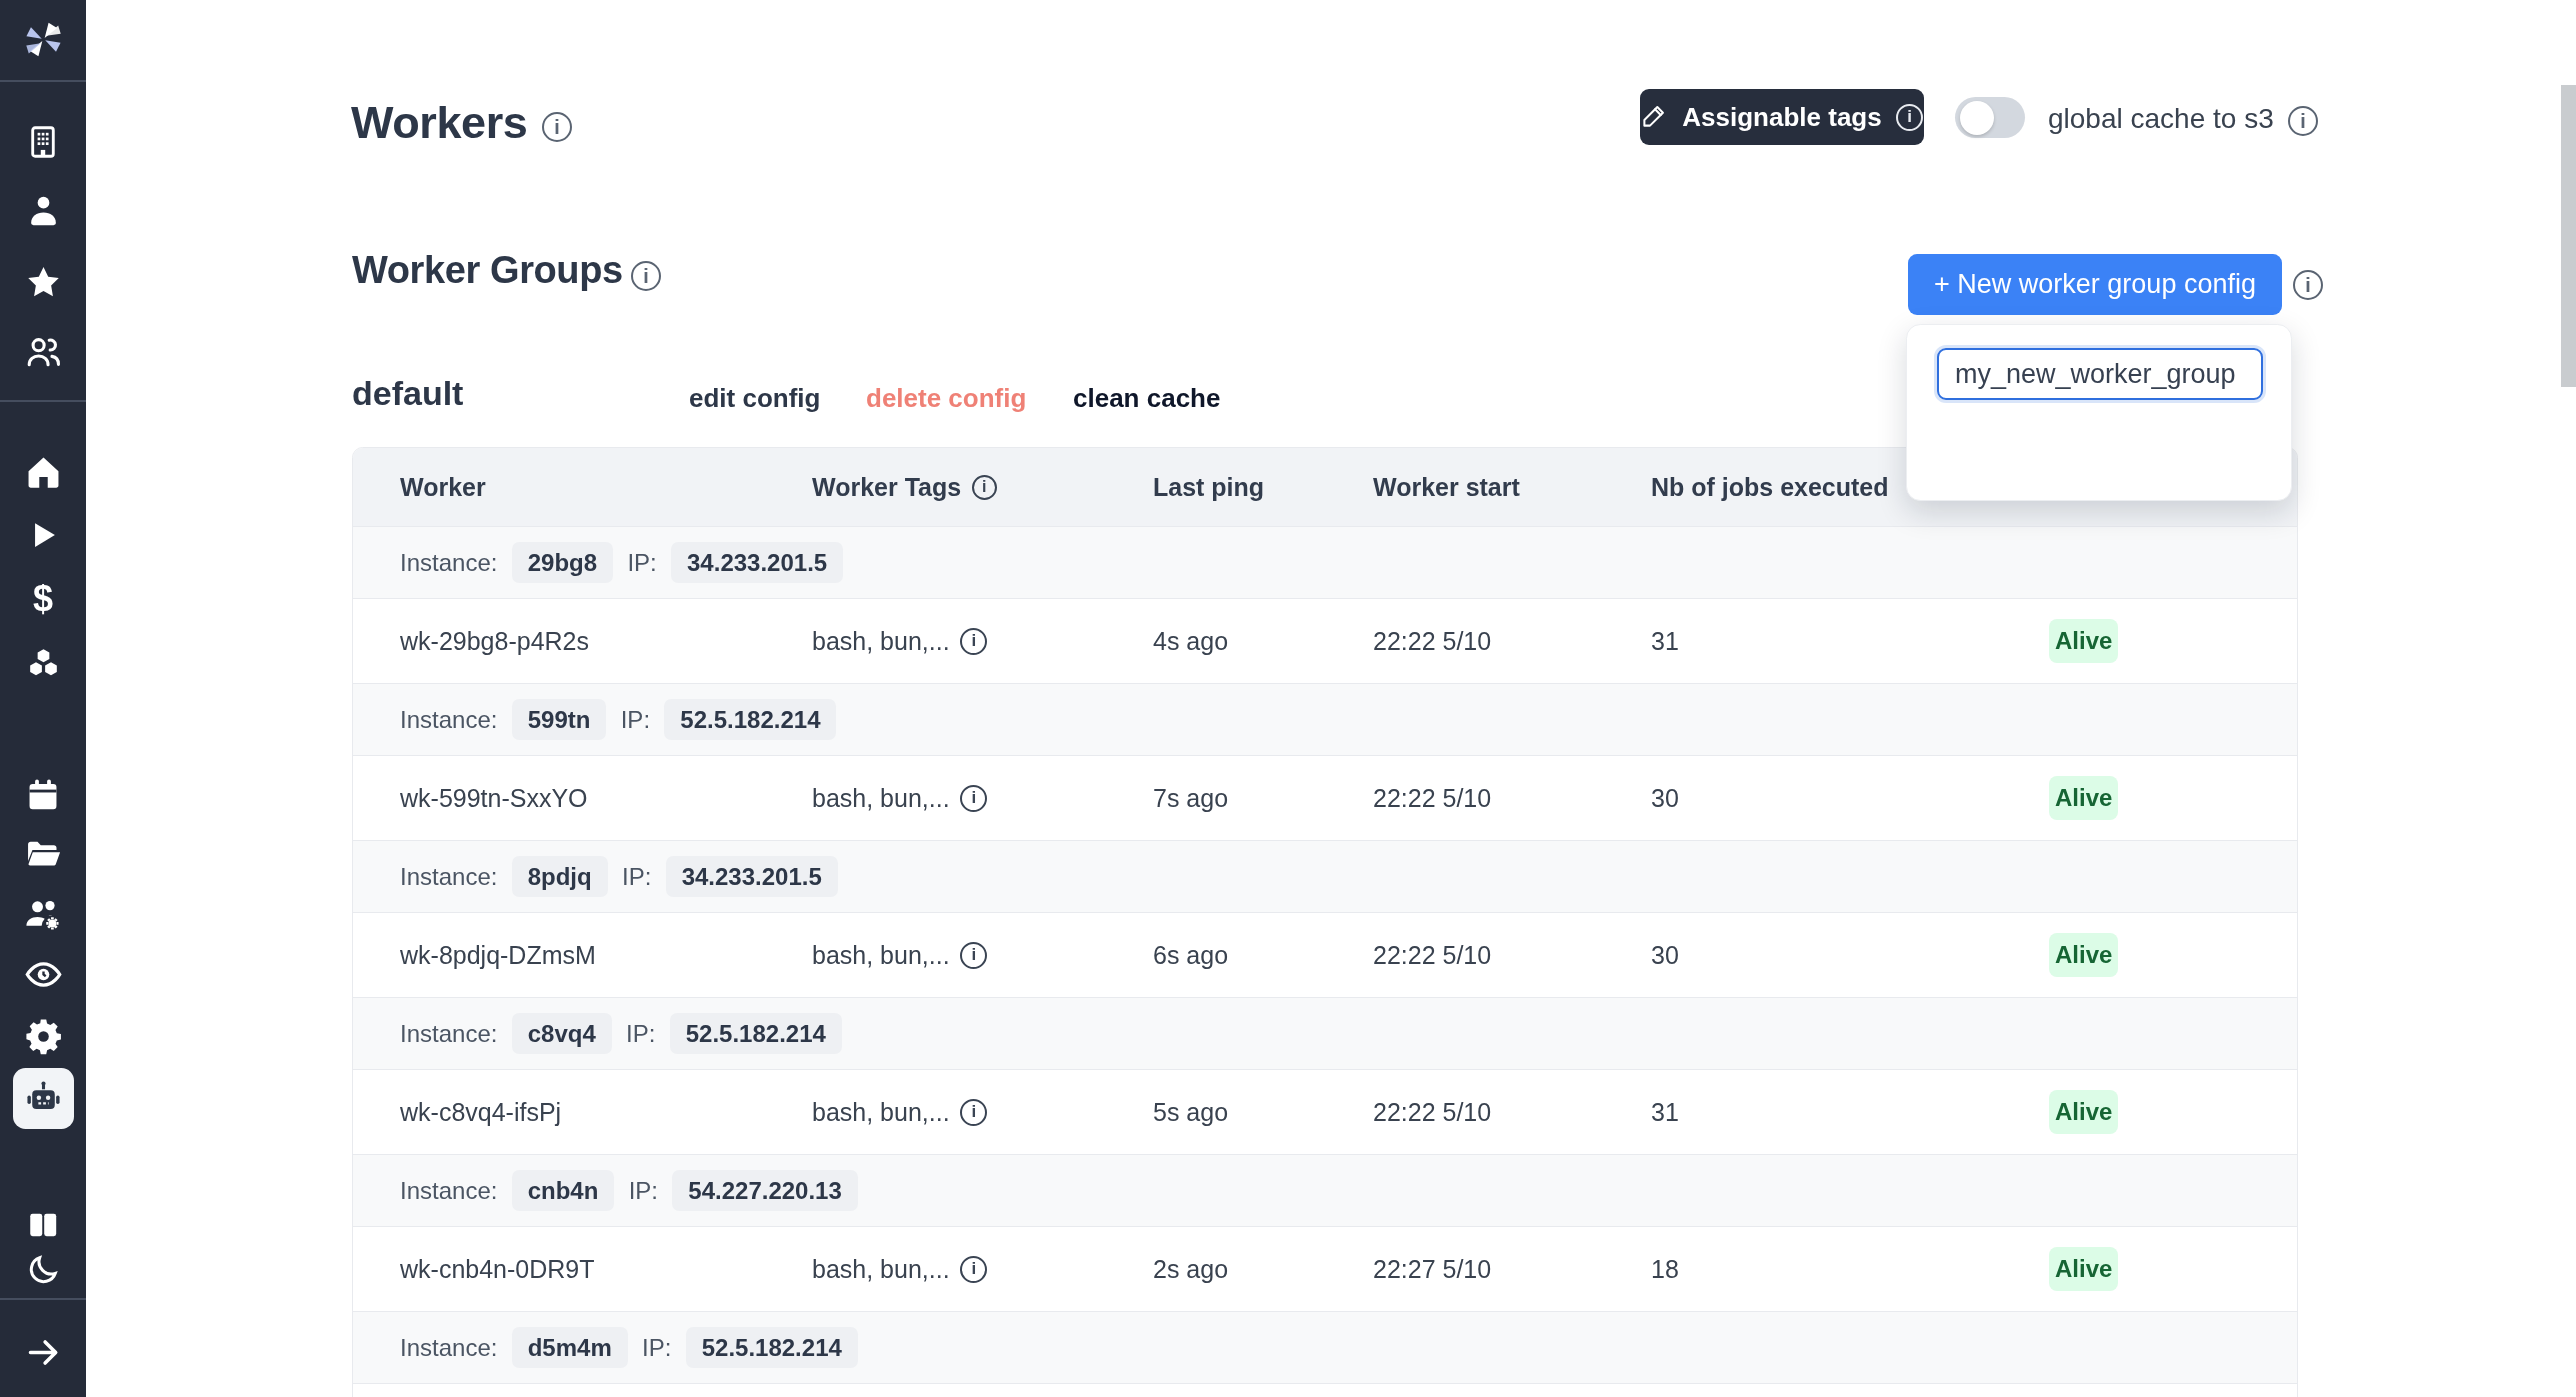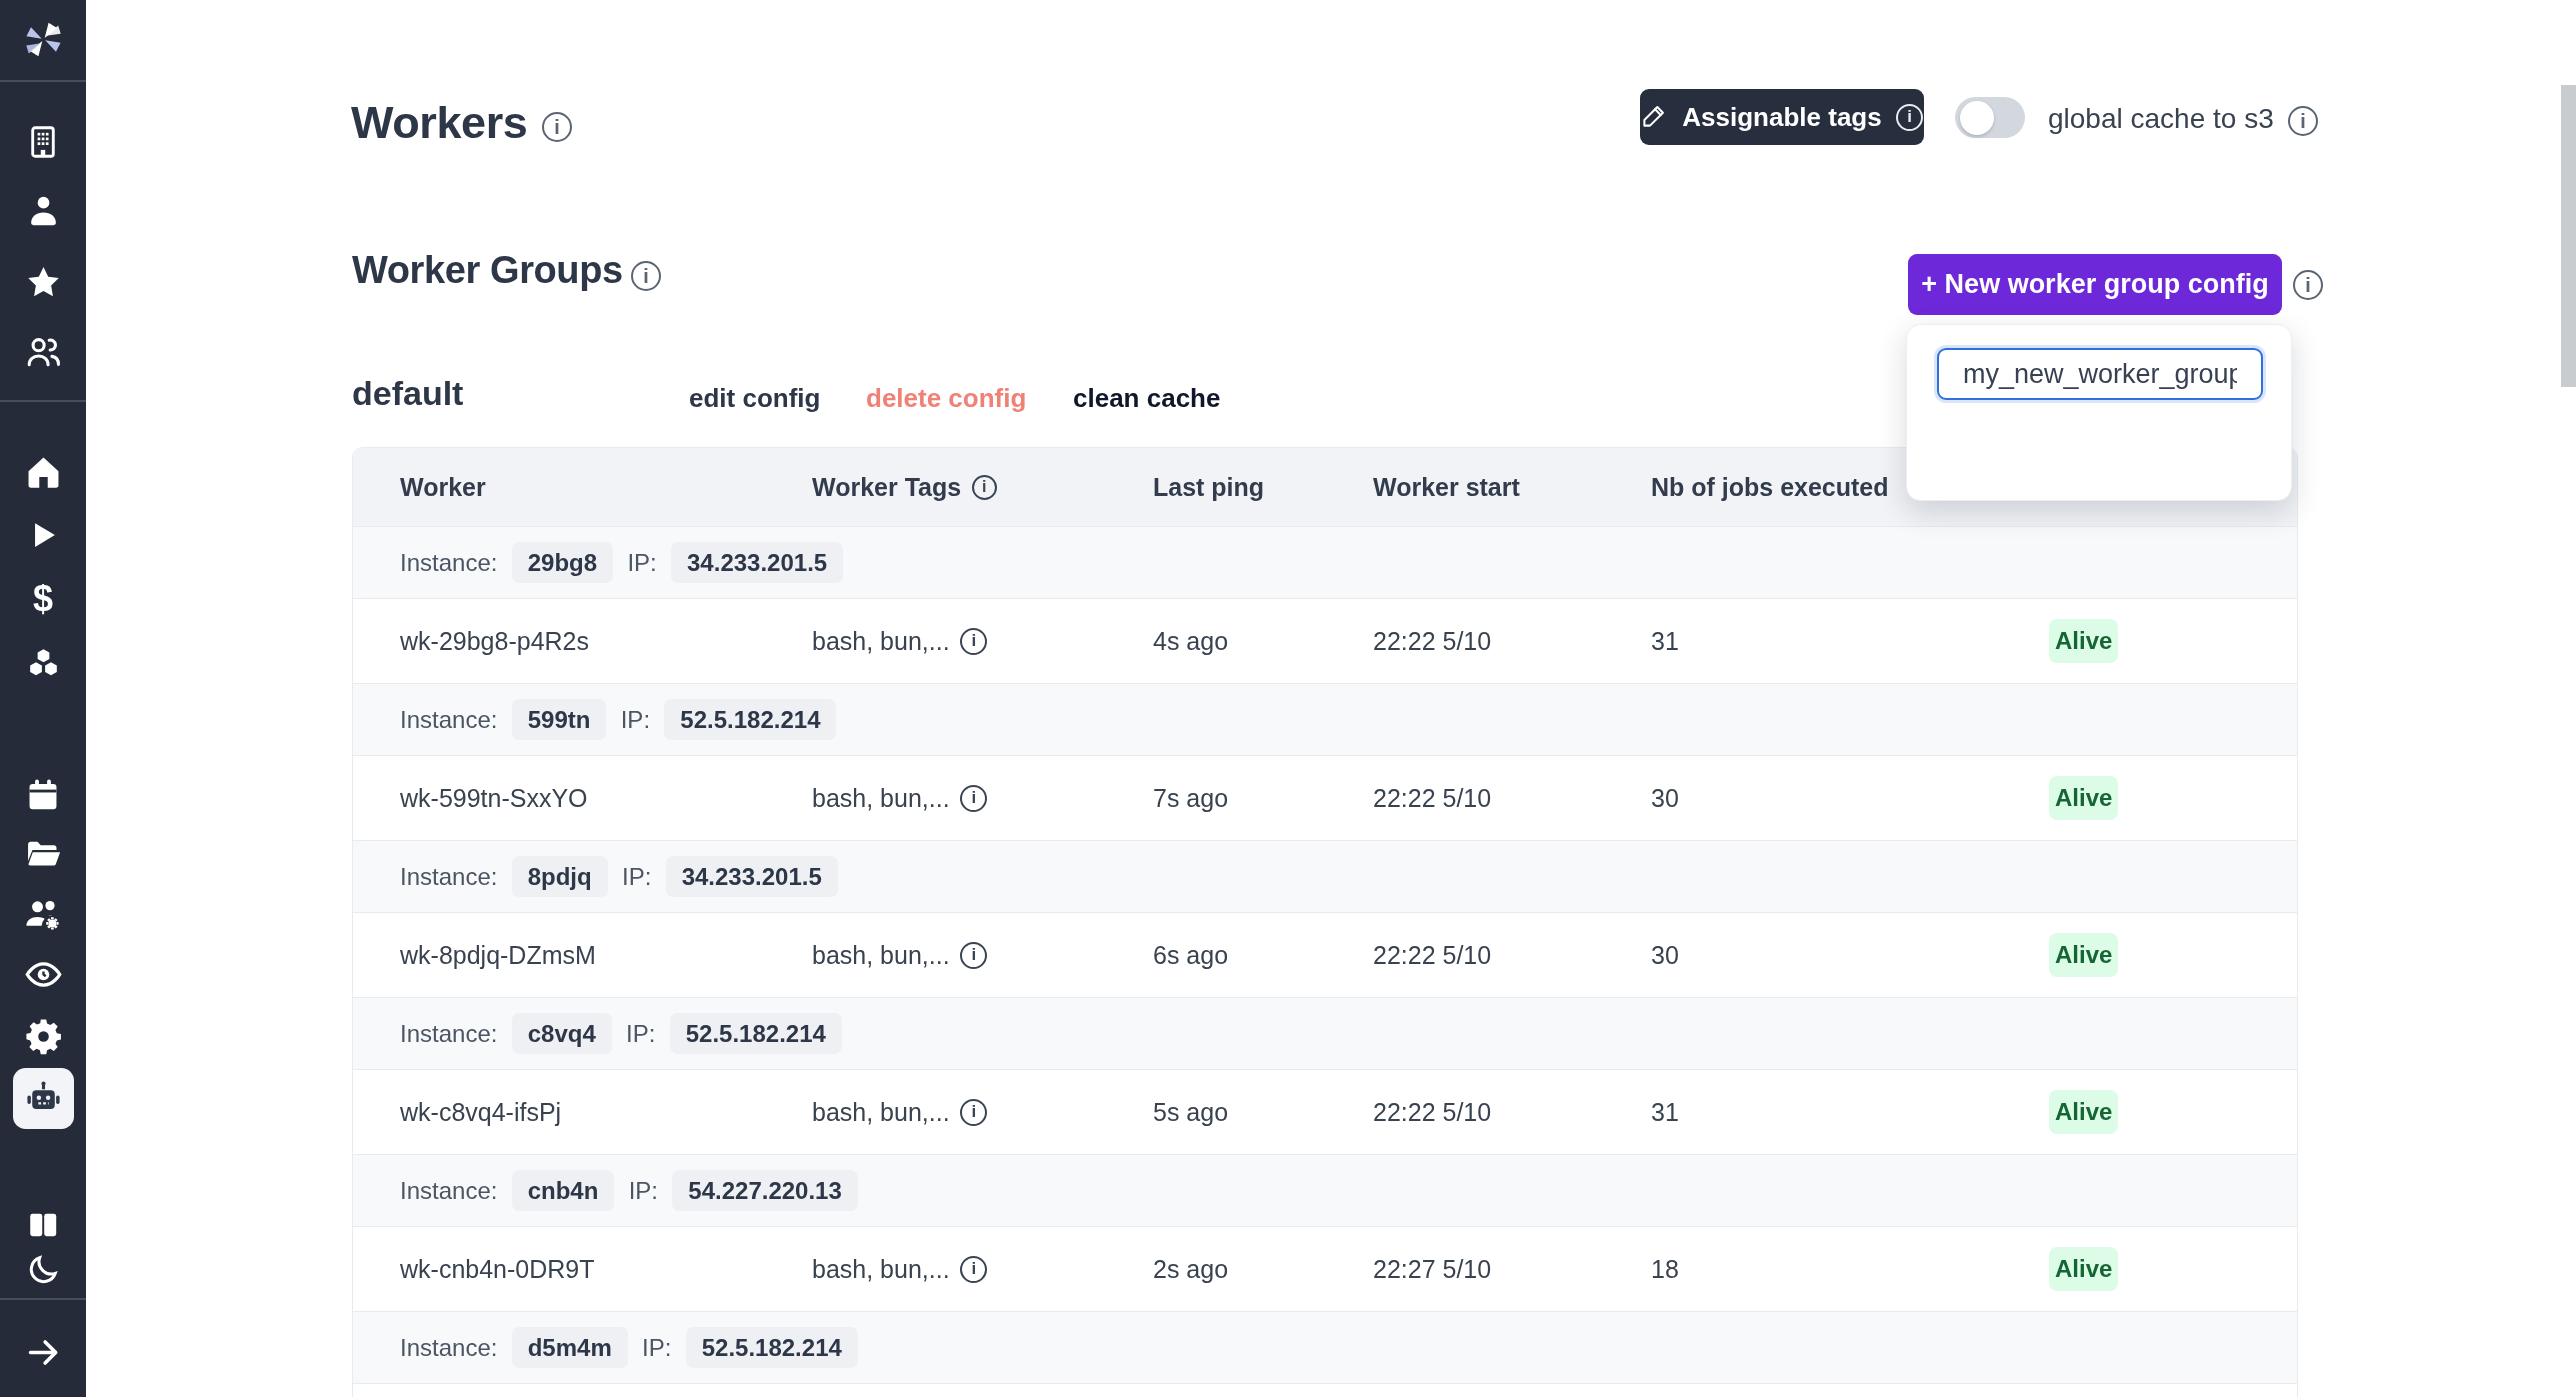--- a/index.html
+++ b/index.html
@@ -24,33 +24,33 @@
     display:flex; align-items:center; justify-content:center; gap:14.3px; color:#fff; cursor:pointer; }
   .btn-dark .lbl { font-size:26px; font-weight:700; }
   .btn-dark .info-icon { width:27px; height:27px; font-size:17px; color:#e8ebf0; }
   .toggle { position:absolute; left:1955px; top:97px; width:70px; height:41px; background:#d3d8df; border-radius:20.6px; cursor:pointer; }
   .toggle .knob { position:absolute; left:4.5px; top:3.6px; width:34px; height:34px; background:#fff; border-radius:50%; box-shadow:0 1.8px 3.6px rgba(0,0,0,.18); }
   .toggle-label { position:absolute; left:2048px; top:103px; font-size:28px; color:#39424f; }
   .toggle-info { position:absolute; left:2288px; top:106px; }
   
   .section-title { position:absolute; left:352px; top:249px; font-size:38px; font-weight:700; color:#2d3748; letter-spacing:-0.4px; }
   .section-info { position:absolute; left:631px; top:261px; }
-  .btn-slate { background:#6d28d9; border-radius:9px; color:#fff; font-weight:700; display:flex; align-items:center; justify-content:center; cursor:pointer; }
+  .btn-slate { background:#3b82f6; border-radius:9px; color:#fff; font-weight:400; display:flex; align-items:center; justify-content:center; cursor:pointer; }
   .btn-new { position:absolute; left:1908px; top:254px; width:374px; height:61px; font-size:27px; }
   .btn-new-info { position:absolute; left:2293px; top:270px; }
   .group-name { position:absolute; left:352px; top:374px; font-size:34px; font-weight:700; color:#2d3748; }
   .link { position:absolute; top:383px; font-size:26px; font-weight:600; cursor:pointer; }
   .link-edit { left:689px; color:#2d3748; }
   .link-delete { left:866px; color:#ef8176; }
   .link-clean { left:1073px; color:#0f172a; }
   
   .popover { position:absolute; left:1906px; top:324px; width:386px; height:177px; background:#fff; border:0.9px solid #eceef1;
     border-radius:14.3px; box-shadow:0 10.7px 30px rgba(15,23,42,.16); z-index:30; padding:23px 30px; }
   .popover input { display:block; width:326px; height:52px; border:2.7px solid #2f6fde; outline:3.6px solid rgba(47,111,222,.18);
-    border-radius:9px; font-size:27px; color:#374151; padding:0 24px; font-family:inherit; }
+    border-radius:9px; font-size:27px; color:#374151; padding:0 16px; font-family:inherit; }
   .btn-create { width:326px; height:59px; margin-top:16px; font-size:28px; }
   
   .table { position:absolute; left:352px; top:447px; width:1946px; border:0.9px solid #e8eaee; border-radius:10.7px 10.7px 0 0; overflow:hidden; background:#fff; }
   .thead { height:79px; background:#f1f3f6; border-bottom:0.9px solid #e8eaee; }
   .grid-row { display:grid; grid-template-columns:412px 341px 220px 278px 398px 1fr; align-items:center; padding-left:47px; }
   .thead .th { font-size:25px; font-weight:600; color:#323c4d; display:flex; align-items:center; gap:10.7px; }
   .thead .info-icon { width:25px; height:25px; font-size:16px; color:#3a4453; }
   .row-instance { height:72px; background:#f8f9fa; border-bottom:0.9px solid #e8eaee; display:flex; align-items:center; gap:14.3px; padding-left:47px; }
   .row-instance .ilbl { font-size:24px; color:#4b5563; }
   .chip { background:#eef0f3; border-radius:7.2px; padding:6.3px 16px; font-size:24px; font-weight:700; color:#2d3748; }

